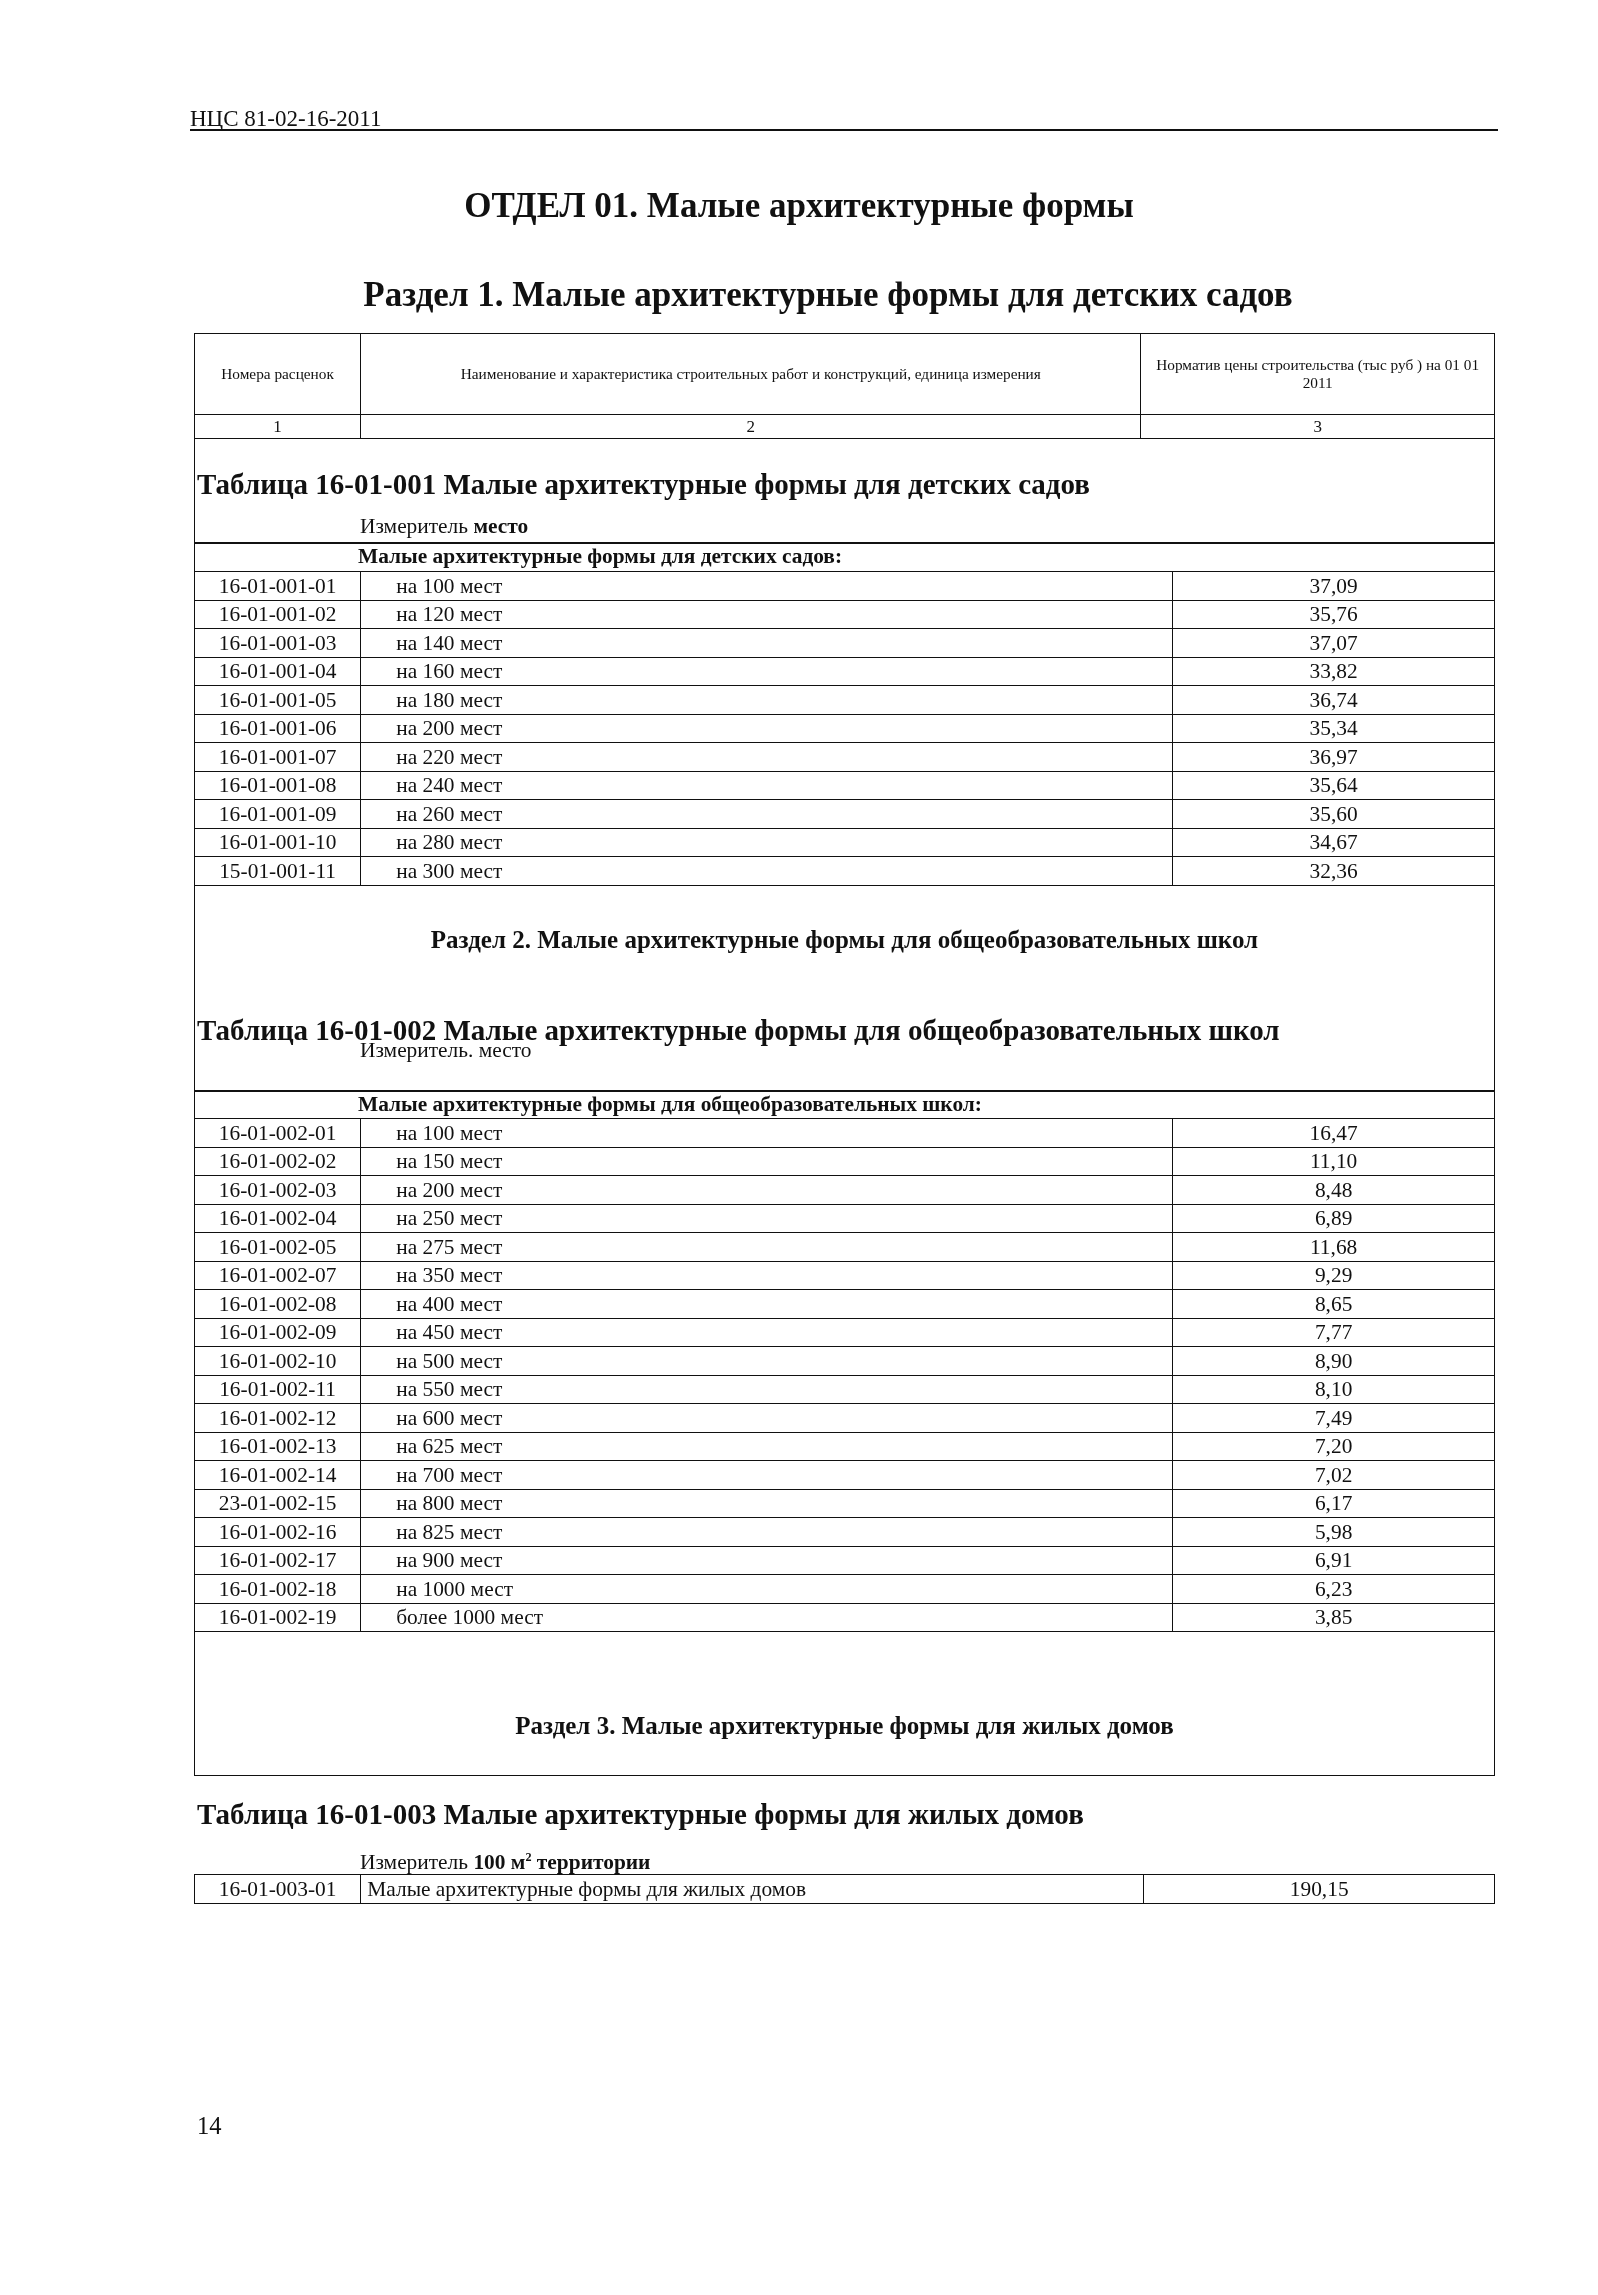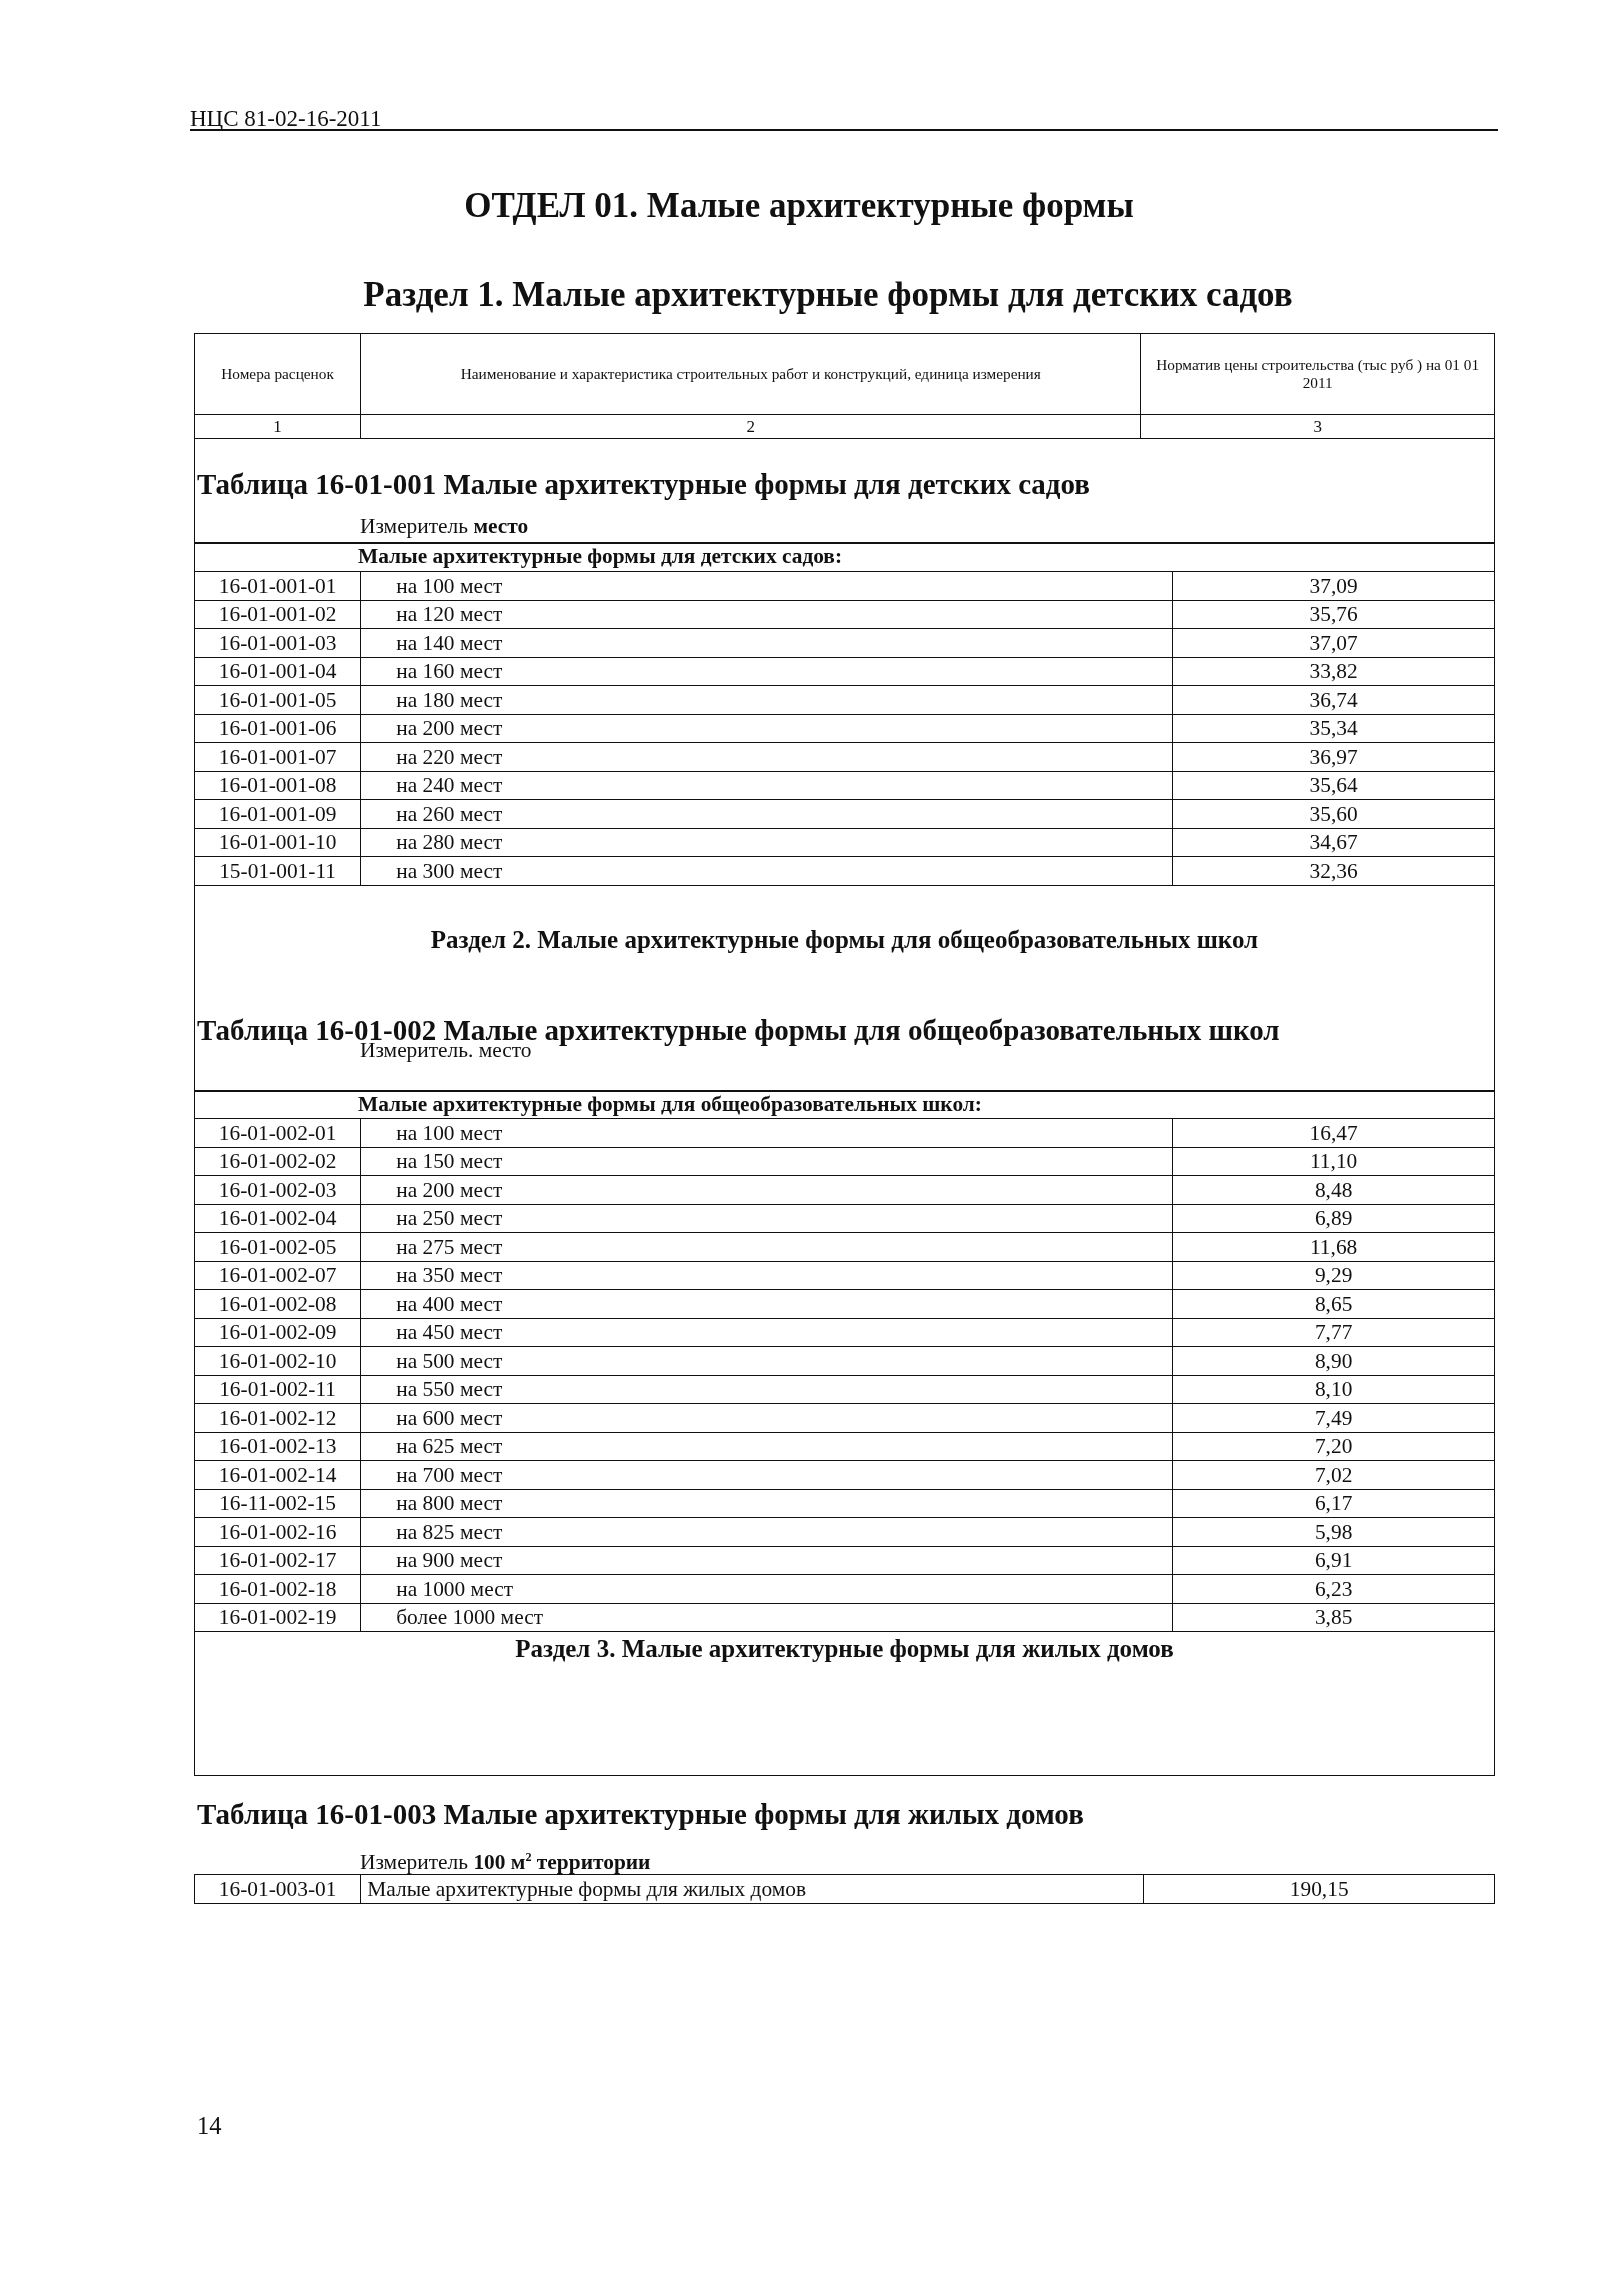--- a/index.html
+++ b/index.html
@@ -195,21 +195,21 @@
         <td class="code">16-01-002-13</td>
         <td class="name">на 625 мест</td>
         <td class="val">7,20</td>
       </tr>
   <tr>
         <td class="code">16-01-002-14</td>
         <td class="name">на 700 мест</td>
         <td class="val">7,02</td>
       </tr>
   <tr>
-        <td class="code">16-11-002-15</td>
+        <td class="code">23-01-002-15</td>
         <td class="name">на 800 мест</td>
         <td class="val">6,17</td>
       </tr>
   <tr>
         <td class="code">16-01-002-16</td>
         <td class="name">на 825 мест</td>
         <td class="val">5,98</td>
       </tr>
   <tr>
         <td class="code">16-01-002-17</td>
@@ -222,21 +222,21 @@
         <td class="val">6,23</td>
       </tr>
   <tr>
         <td class="code">16-01-002-19</td>
         <td class="name">более 1000 мест</td>
         <td class="val">3,85</td>
       </tr>
 </tbody>
   </table>
 
-<div class="sec-title" style="top:1635px;">Раздел 3. Малые архитектурные формы для жилых домов</div>
+<div class="sec-title" style="top:1712px;">Раздел 3. Малые архитектурные формы для жилых домов</div>
 <div class="tbl-title" style="top:1798px;">Таблица 16-01-003  Малые архитектурные формы для жилых домов</div>
 <div class="measure" style="top:1850px;">
   <span>Измеритель</span>
   <b><span>100 м</span><sup>2</sup><span> территории</span></b>
 </div>
 <table class="grid" style="top:1874px;">
   <tbody>
       <tr>
         <td class="code">16-01-003-01</td>
         <td class="name" style="padding-left:6.1px;">Малые архитектурные формы для жилых домов</td>

